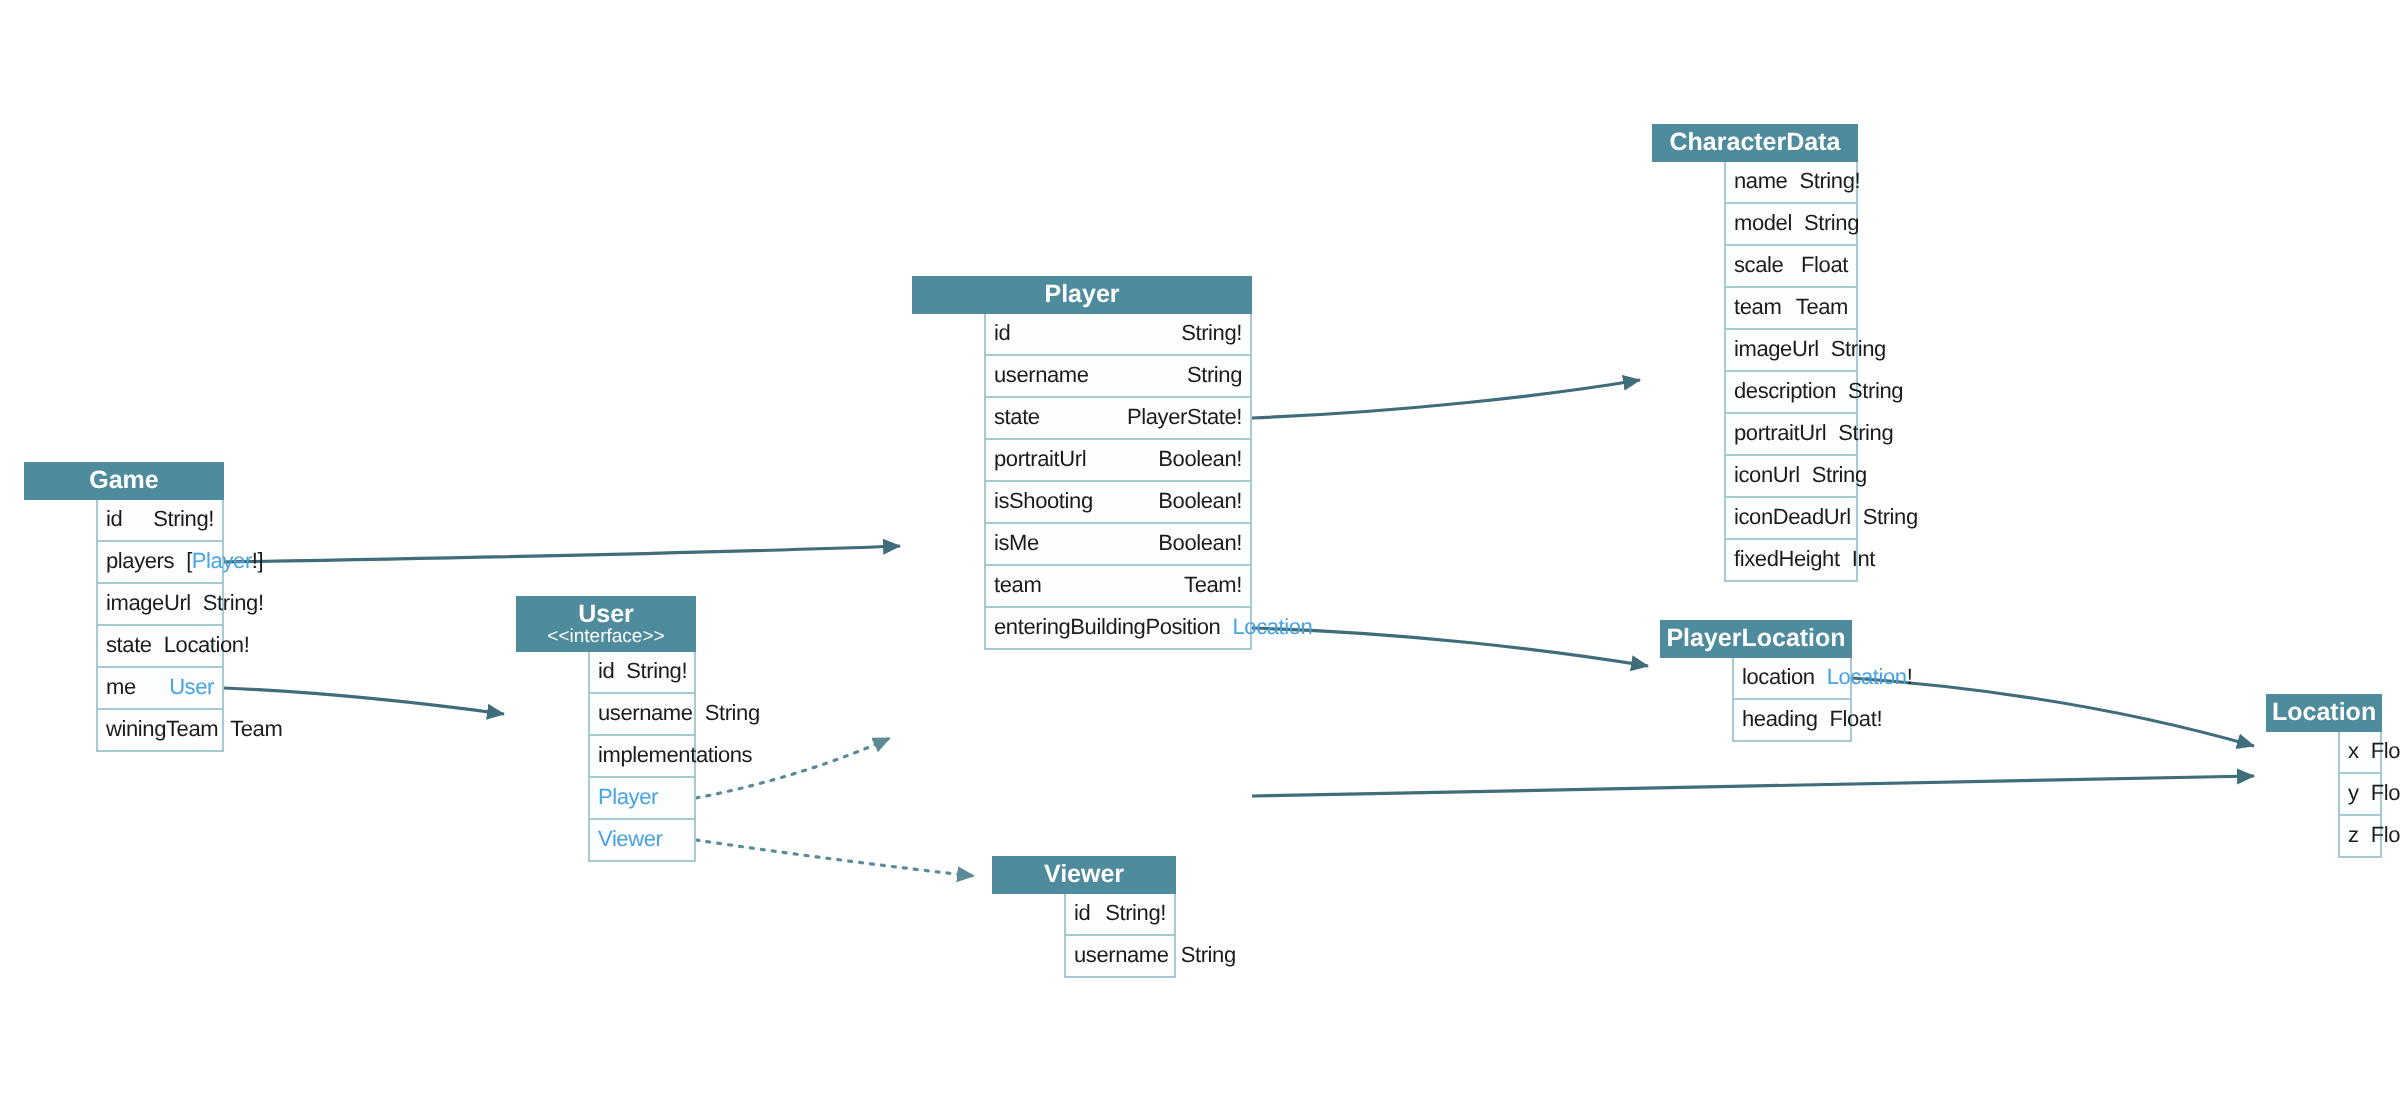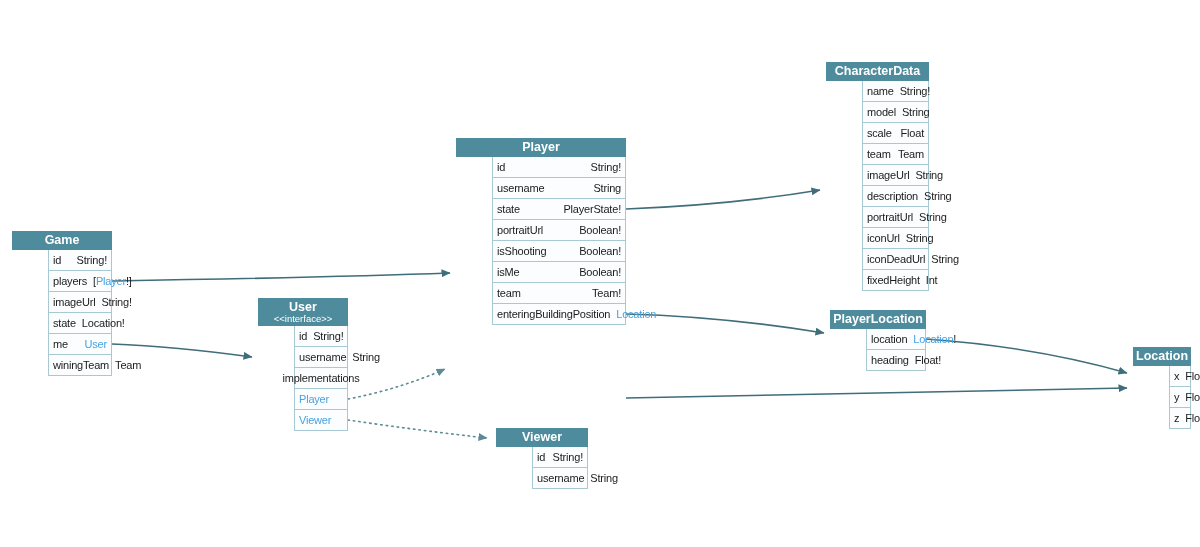--- a/index.html
+++ b/index.html
@@ -13,21 +13,21 @@
          font-weight:bold;border:1px solid var(--header-bg,#4e8b9c);box-sizing:border-box;
          padding:0 2px;cursor:pointer;}
   .thead.single{height:19px;}
   .thead.single .ttitle{font-size:12.5px;line-height:17px;}
   .thead.double{height:28px;}
   .thead.double .ttitle{font-size:12.5px;line-height:14px;padding-top:1px;}
   .tsub{font-size:9.5px;line-height:10px;font-weight:normal;}
   .trow{height:21px;box-sizing:border-box;display:flex;justify-content:space-between;align-items:center;
         padding:0 4px;background:var(--row-bg,#fbfdfe);border:1px solid var(--row-border,#a7c9d3);
         border-top:none;font-size:11px;letter-spacing:-0.2px;color:var(--text,#1b1b1b);cursor:pointer;margin-left:36px;}
-  .trow.center{justify-content:center;}
+  .trow.center{}
   .trow.linkrow{justify-content:flex-start;}
   .trow.linkrow span{color:var(--link,#47a3e2);}
   .fname{white-space:nowrap;}
   .ftype{white-space:nowrap;text-align:left;margin-left:6px;}
   .tlink{color:var(--link,#47a3e2);cursor:pointer;}
 </style>
 </head>
 <body>
 
 <div id="canvas">

